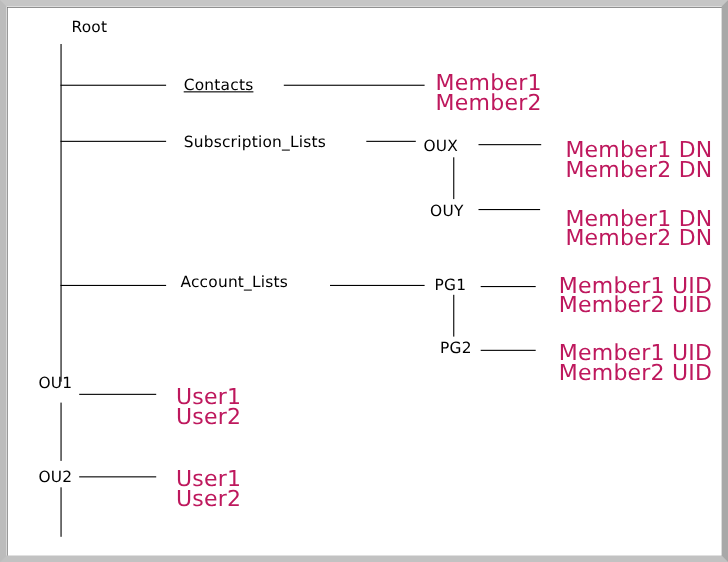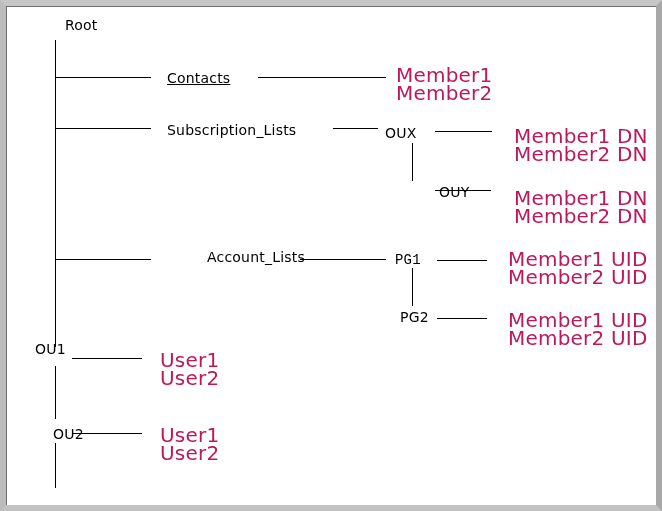--- a/index.html
+++ b/index.html
@@ -86,43 +86,43 @@
     <div>Member1</div>
     <div>Member2</div>
   </div>
 
   <div class="label" style="left:167px; top:121px;">Subscription_Lists</div>
   <div class="label" style="left:385px; top:124px;">OUX</div>
   <div class="member-list" style="left:514px; top:127px;">
     <div>Member1 DN</div>
     <div>Member2 DN</div>
   </div>
-  <div class="label" style="left:391px; top:183px;margin-left:48px;">OUY</div>
+  <div class="label" style="left:391px; top:183px;">OUY</div>
   <div class="member-list" style="left:514px; top:189px;">
     <div>Member1 DN</div>
     <div>Member2 DN</div>
   </div>
 
-  <div class="label" style="left:164px; top:248px;margin-left:43px;">Account_Lists</div>
-  <div class="label" style="left:395px; top:251px;font-family:Liberation Mono, monospace;">PG1</div>
+  <div class="label" style="left:164px; top:248px;">Account_Lists</div>
+  <div class="label" style="left:395px; top:251px;">PG1</div>
   <div class="member-list" style="left:508px; top:250px;">
     <div>Member1 UID</div>
     <div>Member2 UID</div>
   </div>
   <div class="label" style="left:400px; top:308px;">PG2</div>
   <div class="member-list" style="left:508px; top:311px;">
     <div>Member1 UID</div>
     <div>Member2 UID</div>
   </div>
 
   <div class="label" style="left:35px; top:340px;">OU1</div>
   <div class="member-list" style="left:160px; top:351px;">
     <div>User1</div>
     <div>User2</div>
   </div>
 
-  <div class="label" style="left:35px; top:425px;margin-left:18px;">OU2</div>
+  <div class="label" style="left:35px; top:425px;">OU2</div>
   <div class="member-list" style="left:160px; top:426px;">
     <div>User1</div>
     <div>User2</div>
   </div>
 
 </div>
 
 </body></html>

